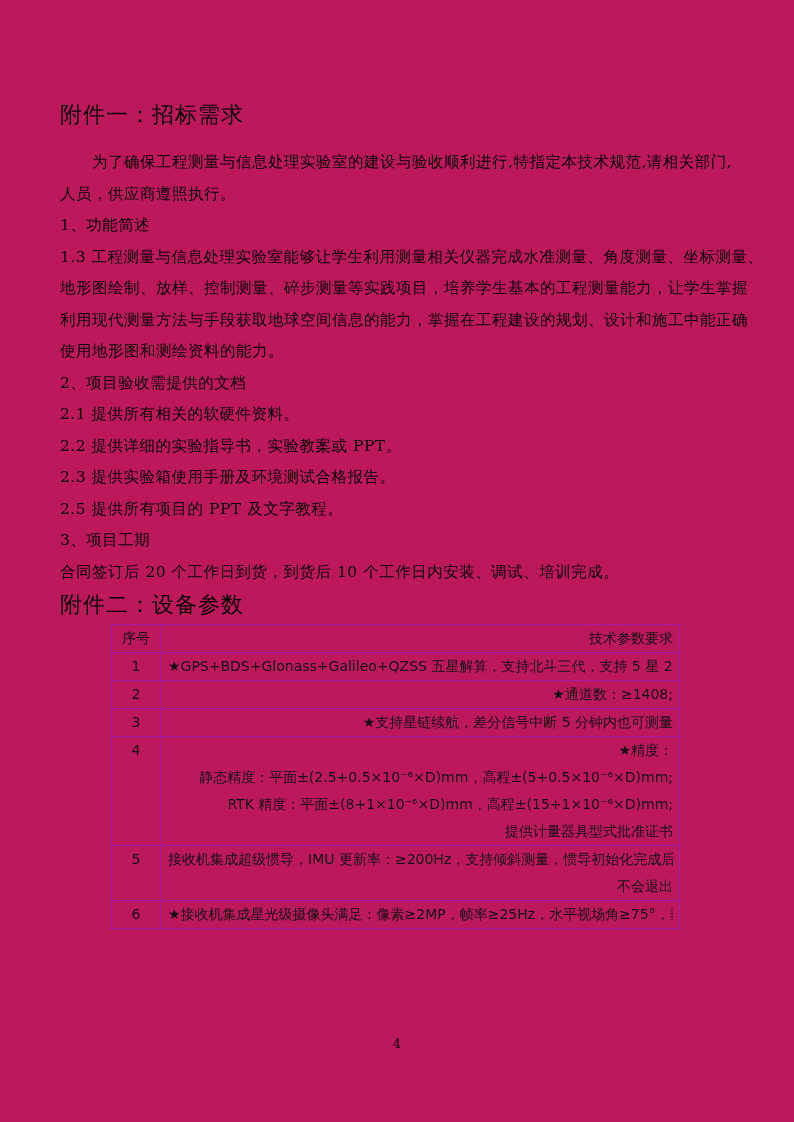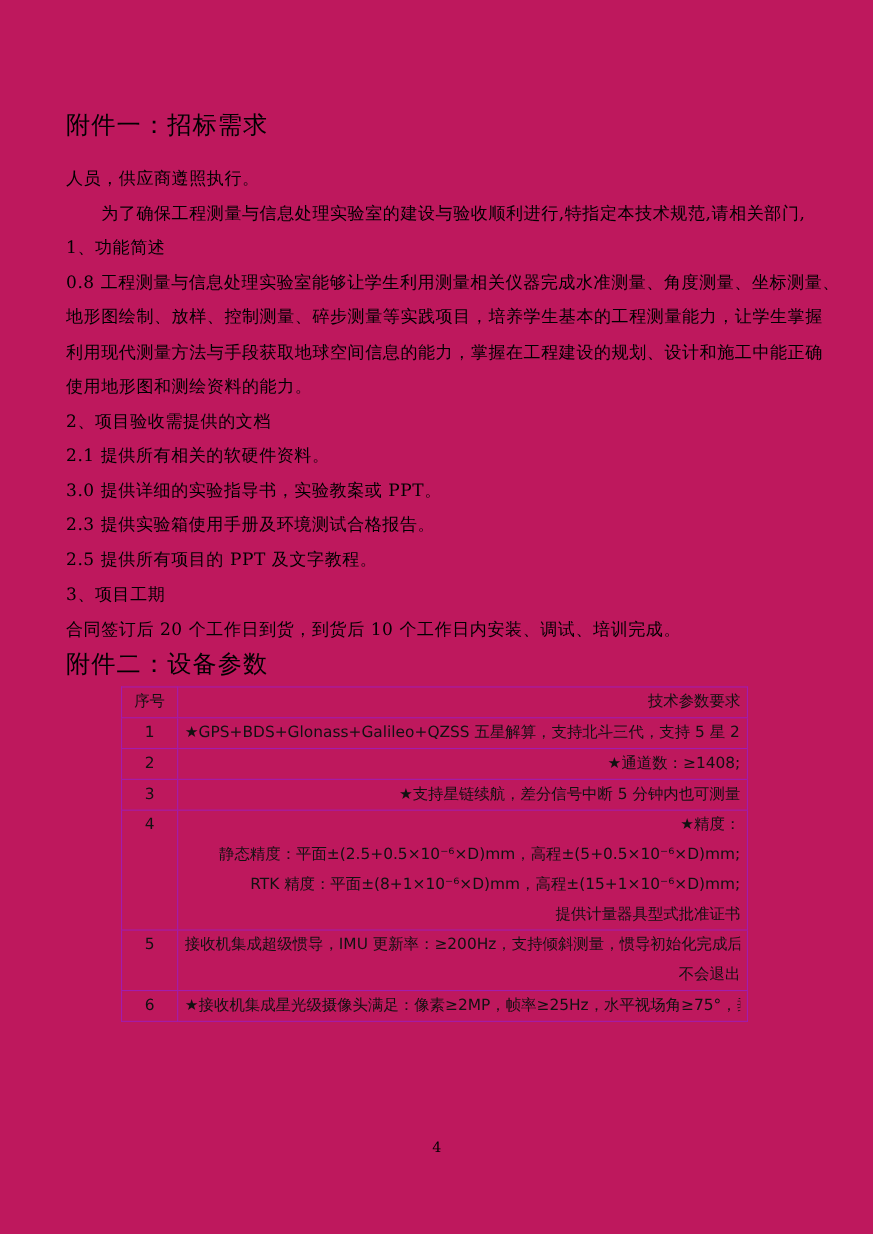--- a/index.html
+++ b/index.html
@@ -81,30 +81,30 @@
   }
 </style>
 </head>
 <body>
 
 <div class="page">
   <div class="content">
     <h1 class="att-title">附件一：招标需求</h1>
 
     <div id="body-lines">
+        <div class="bline indent">为了确保工程测量与信息处理实验室的建设与验收顺利进行,特指定本技术规范,请相关部门,</div>
         <div class="bline">人员，供应商遵照执行。</div>
-        <div class="bline indent">为了确保工程测量与信息处理实验室的建设与验收顺利进行,特指定本技术规范,请相关部门,</div>
         <div class="bline">1、功能简述</div>
-        <div class="bline">0.8 工程测量与信息处理实验室能够让学生利用测量相关仪器完成水准测量、角度测量、坐标测量、</div>
+        <div class="bline">1.3 工程测量与信息处理实验室能够让学生利用测量相关仪器完成水准测量、角度测量、坐标测量、</div>
         <div class="bline">地形图绘制、放样、控制测量、碎步测量等实践项目，培养学生基本的工程测量能力，让学生掌握</div>
         <div class="bline">利用现代测量方法与手段获取地球空间信息的能力，掌握在工程建设的规划、设计和施工中能正确</div>
         <div class="bline">使用地形图和测绘资料的能力。</div>
         <div class="bline">2、项目验收需提供的文档</div>
         <div class="bline">2.1 提供所有相关的软硬件资料。</div>
-        <div class="bline">3.0 提供详细的实验指导书，实验教案或 PPT。</div>
+        <div class="bline">2.2 提供详细的实验指导书，实验教案或 PPT。</div>
         <div class="bline">2.3 提供实验箱使用手册及环境测试合格报告。</div>
         <div class="bline">2.5 提供所有项目的 PPT 及文字教程。</div>
         <div class="bline">3、项目工期</div>
         <div class="bline">合同签订后 20 个工作日到货，到货后 10 个工作日内安装、调试、培训完成。</div>
       </div>
 
     <h2 class="att-title second">附件二：设备参数</h2>
 
     <table class="spec-table">
       <tbody id="spec-tbody">

